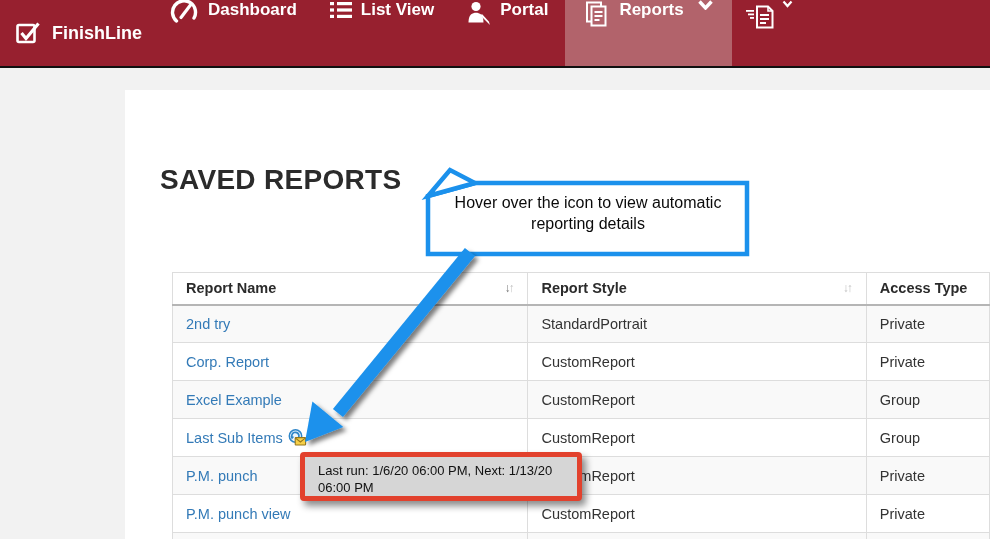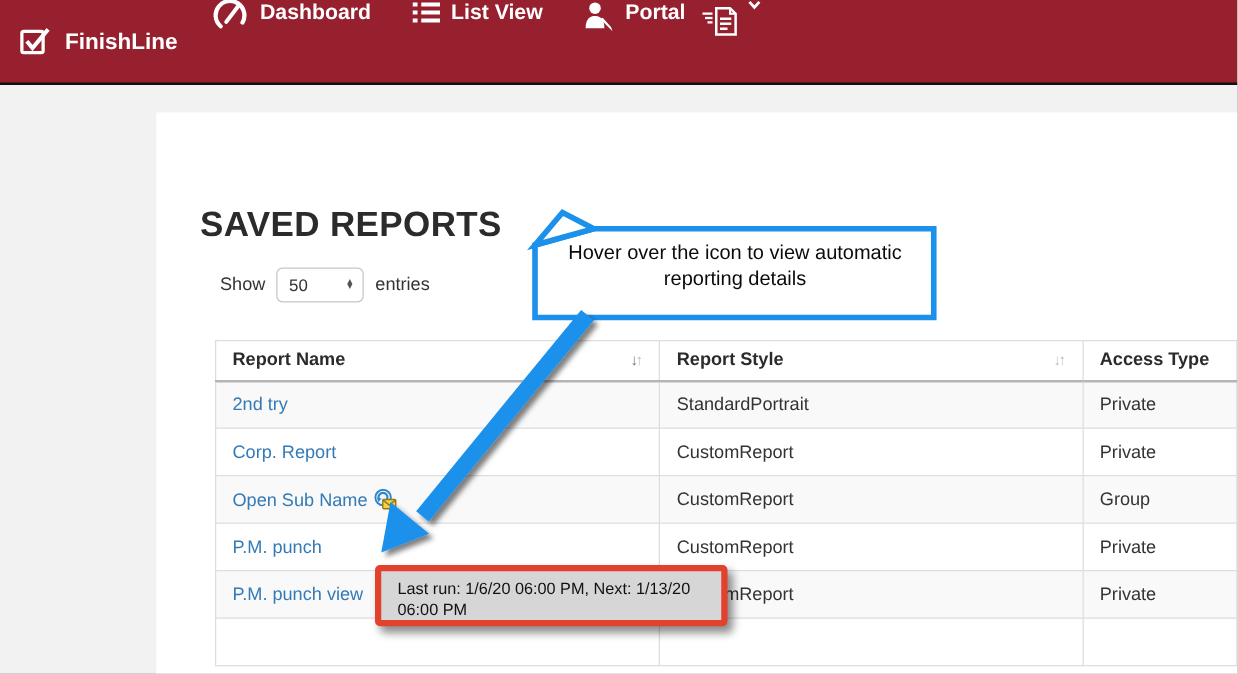--- a/index.html
+++ b/index.html
@@ -102,20 +102,33 @@
 
     <div class="nav-item portal">
       <svg class="nav-icon" width="24" height="26" viewBox="0 0 24 26">
         <circle cx="9" cy="6.5" r="4.6" fill="#fff"></circle>
         <path d="M1.5 22.5 C1.5 14.5 5.5 12.8 9 12.8 C12.5 12.8 16.5 14.5 16.5 22.5 Z" fill="#fff"></path>
         <polygon points="13,15 20,22 23,25 21.8,21.5 15.2,14.2" fill="#fff"></polygon>
       </svg>
       <span>Portal</span>
     </div>
 
+    <div class="nav-item reports">
+      <svg class="nav-icon" width="26" height="28" viewBox="0 0 26 28">
+        <rect x="3" y="2.5" width="14" height="19" fill="none" stroke="#fff" stroke-width="2"></rect>
+        <rect x="7.5" y="6.5" width="14" height="19" fill="#b2636b" stroke="#fff" stroke-width="2"></rect>
+        <rect x="10.5" y="11" width="8" height="2" fill="#fff"></rect>
+        <rect x="10.5" y="15" width="8" height="2" fill="#fff"></rect>
+        <rect x="10.5" y="19" width="5" height="2" fill="#fff"></rect>
+      </svg>
+      <span>Reports</span>
+      <svg width="15" height="10" viewBox="0 0 15 10" style="margin-left:5px">
+        <path d="M1.5 1.5 L7.5 8 L13.5 1.5" fill="none" stroke="#fff" stroke-width="3.4"></path>
+      </svg>
+    </div>
 
     <div class="nav-item quick">
       <svg class="nav-icon" width="34" height="34" viewBox="0 0 34 34">
         <rect x="2" y="10" width="8" height="1.8" fill="#fff"></rect>
         <rect x="4" y="13.5" width="6" height="1.8" fill="#fff"></rect>
         <rect x="6" y="17" width="4" height="1.8" fill="#fff"></rect>
         <path d="M13 6.5 H24 L28.5 11 V27.5 H13 Z" fill="none" stroke="#fff" stroke-width="2"></path>
         <path d="M24 6.5 V11 H28.5" fill="none" stroke="#fff" stroke-width="1.6"></path>
         <rect x="16" y="14" width="9" height="2" fill="#fff"></rect>
         <rect x="16" y="18" width="9" height="2" fill="#fff"></rect>
@@ -125,31 +138,20 @@
         <path d="M1.5 1.5 L5.5 6 L9.5 1.5" fill="none" stroke="#fff" stroke-width="2.2"></path>
       </svg>
     </div>
   </div>
 
   <div class="panel">
 
 
     <div class="page-title">SAVED REPORTS</div>
 
-    <div class="entries">
-      <span>Show</span>
-      <div class="select-box">
-        <span>50</span>
-        <span class="spin">
-            <span>▲</span>
-            <span>▼</span>
-          </span>
-      </div>
-      <span>entries</span>
-    </div>
 
     <table class="tbl">
       <colgroup>
           <col style="width:355px">
           <col style="width:338px">
           <col style="width:123px">
         </colgroup>
       <thead>
         <tr>
           <th>
@@ -181,21 +183,28 @@
   </tr>
           <tr>
     <td>
       <a class="rlink"><span class="link-text">Corp. Report</span></a>
     </td>
     <td>CustomReport</td>
     <td>Private</td>
   </tr>
           <tr>
     <td>
-      <a class="rlink"><span class="link-text">Open Sub Name</span></a><svg class="sched" width="19" height="17" viewBox="0 0 19 17">
+      <a class="rlink"><span class="link-text">Excel Example</span></a>
+    </td>
+    <td>CustomReport</td>
+    <td>Group</td>
+  </tr>
+          <tr>
+    <td>
+      <a class="rlink"><span class="link-text">Last Sub Items</span></a><svg class="sched" width="19" height="17" viewBox="0 0 19 17">
         <circle cx="7.5" cy="7" r="6.2" fill="#eaf4fc" stroke="#2f86c8" stroke-width="1.5"></circle>
         <path d="M4.2 8.6 A3.6 3.6 0 1 1 8.2 10.4" fill="none" stroke="#2f86c8" stroke-width="1.7"></path>
         <polygon points="2.6,7.2 6.2,7.8 3.8,10.6" fill="#2f86c8"></polygon>
         <rect x="7.2" y="8.6" width="10.4" height="7.4" rx="0.8" fill="#f6d049" stroke="#96761a" stroke-width="1.1"></rect>
         <path d="M7.2 8.9 L12.4 13 L17.6 8.9" fill="none" stroke="#96761a" stroke-width="1.1"></path>
       </svg>
     </td>
     <td>CustomReport</td>
     <td>Group</td>
   </tr>

